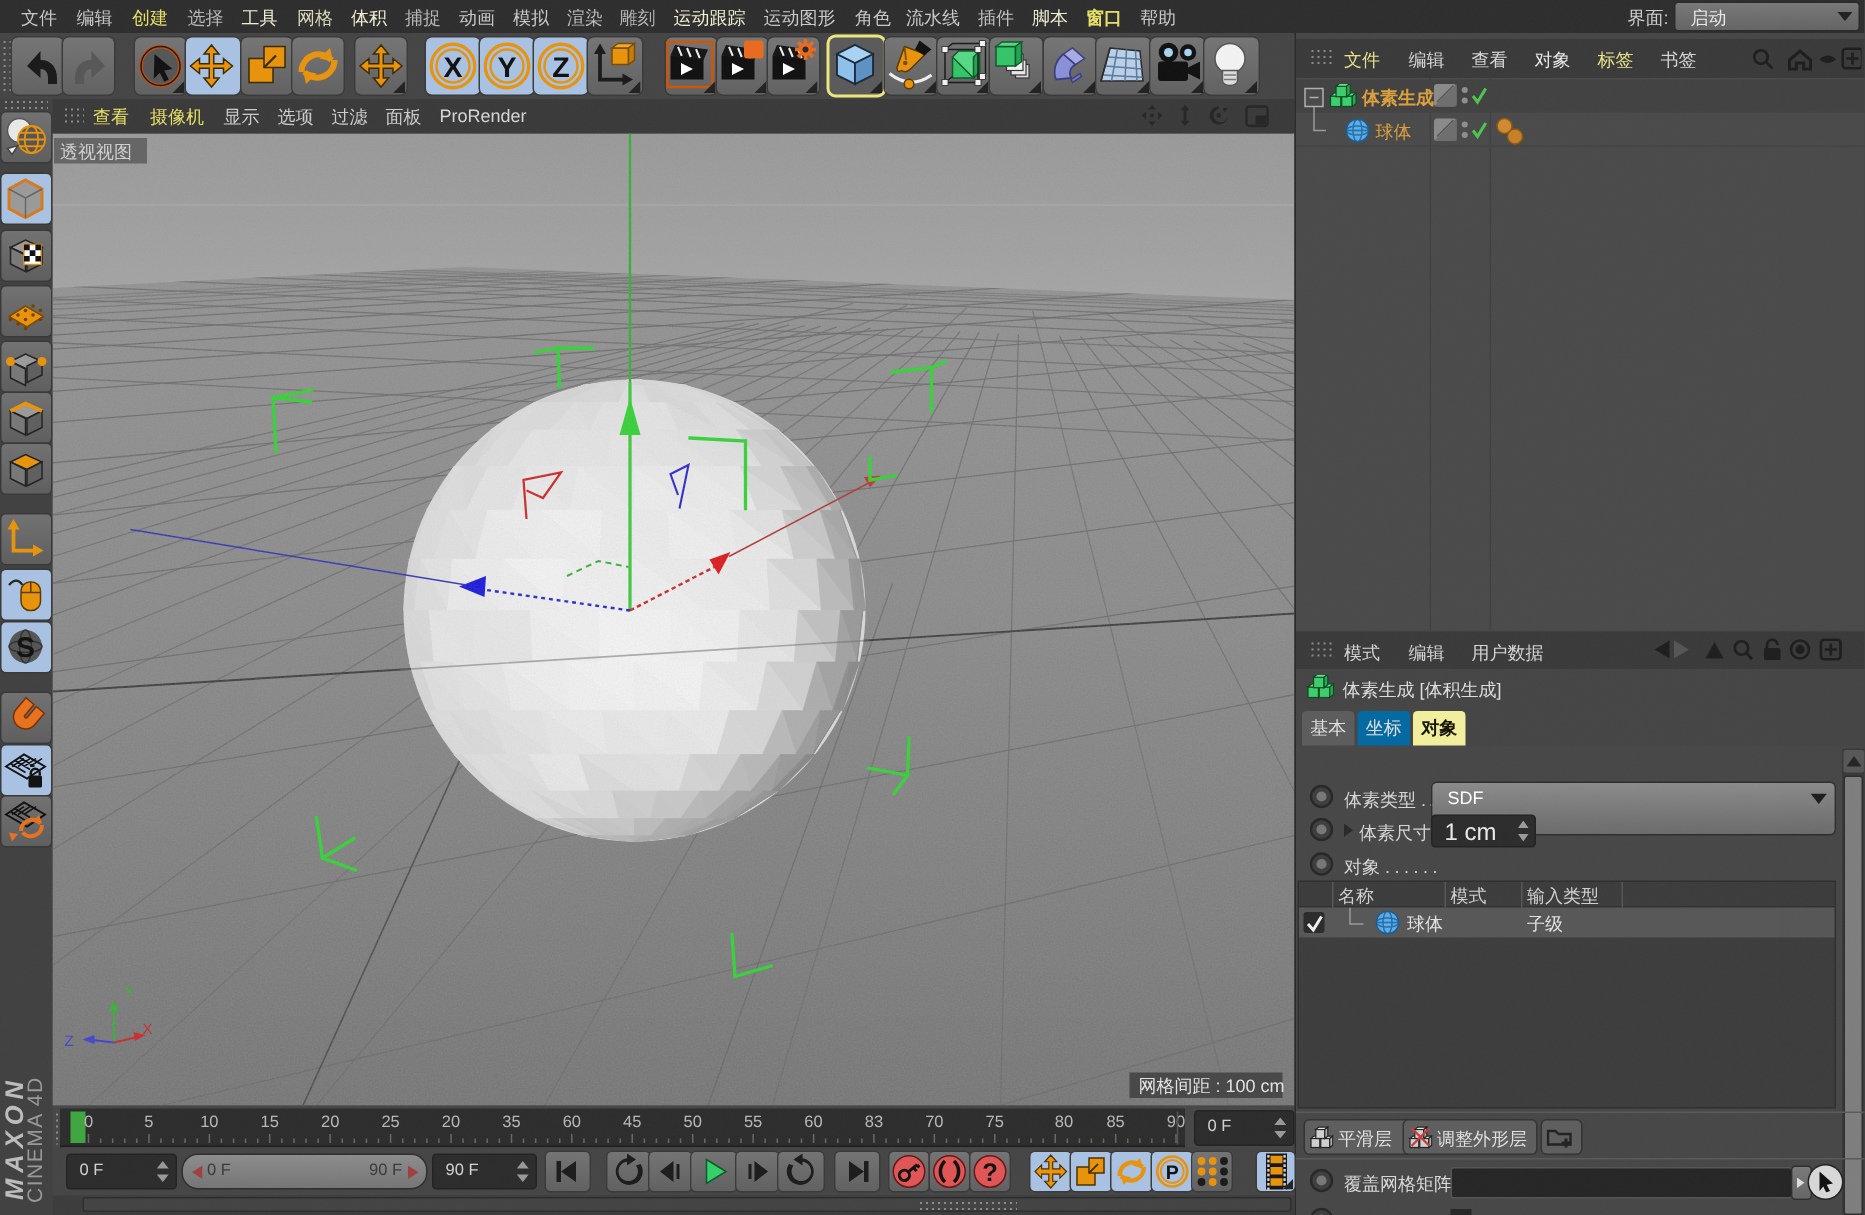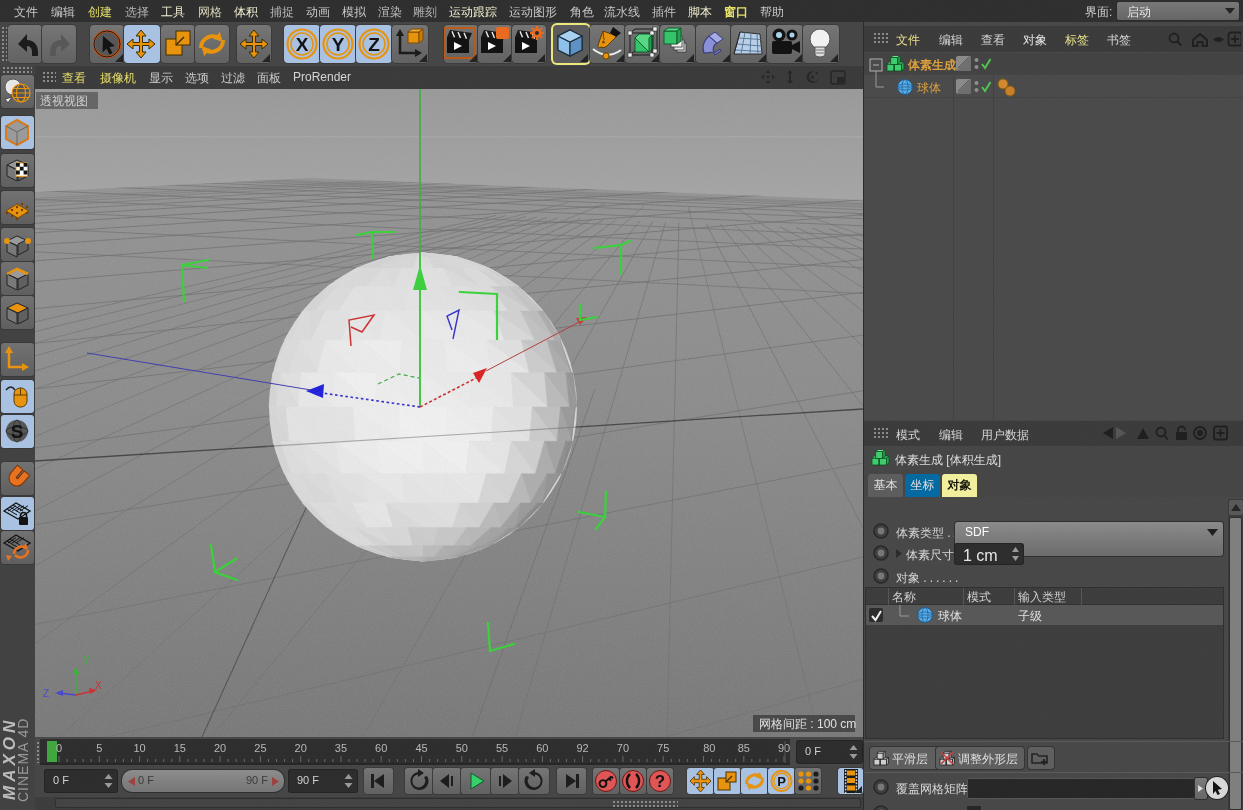--- a/index.html
+++ b/index.html
@@ -1189,21 +1189,21 @@
 <span style="position:absolute;left:127.84px;top:3px;width:24px;text-align:center">15</span>
 <span style="position:absolute;left:168.12px;top:3px;width:24px;text-align:center">20</span>
 <span style="position:absolute;left:208.4px;top:3px;width:24px;text-align:center">25</span>
 <span style="position:absolute;left:248.68px;top:3px;width:24px;text-align:center">20</span>
 <span style="position:absolute;left:288.96000000000004px;top:3px;width:24px;text-align:center">35</span>
 <span style="position:absolute;left:329.24px;top:3px;width:24px;text-align:center">60</span>
 <span style="position:absolute;left:369.52px;top:3px;width:24px;text-align:center">45</span>
 <span style="position:absolute;left:409.8px;top:3px;width:24px;text-align:center">50</span>
 <span style="position:absolute;left:450.08000000000004px;top:3px;width:24px;text-align:center">55</span>
 <span style="position:absolute;left:490.36px;top:3px;width:24px;text-align:center">60</span>
-<span style="position:absolute;left:530.64px;top:3px;width:24px;text-align:center">92</span>
+<span style="position:absolute;left:530.64px;top:3px;width:24px;text-align:center">83</span>
 <span style="position:absolute;left:570.9200000000001px;top:3px;width:24px;text-align:center">70</span>
 <span style="position:absolute;left:611.2px;top:3px;width:24px;text-align:center">75</span>
 <span style="position:absolute;left:651.48px;top:3px;width:24px;text-align:right">80</span>
 <span style="position:absolute;left:691.76px;top:3px;width:24px;text-align:center">85</span>
 <span style="position:absolute;left:732.04px;top:3px;width:24px;text-align:center">90</span>
 <svg style="position:absolute;left:0;top:0" width="750" height="26">
         <line x1="19.0" y1="17" x2="19.0" y2="23" stroke="#686868" stroke-width="1"></line>
         <line x1="27.1" y1="20" x2="27.1" y2="23" stroke="#686868" stroke-width="1"></line>
         <line x1="35.1" y1="20" x2="35.1" y2="23" stroke="#686868" stroke-width="1"></line>
         <line x1="43.2" y1="20" x2="43.2" y2="23" stroke="#686868" stroke-width="1"></line>

